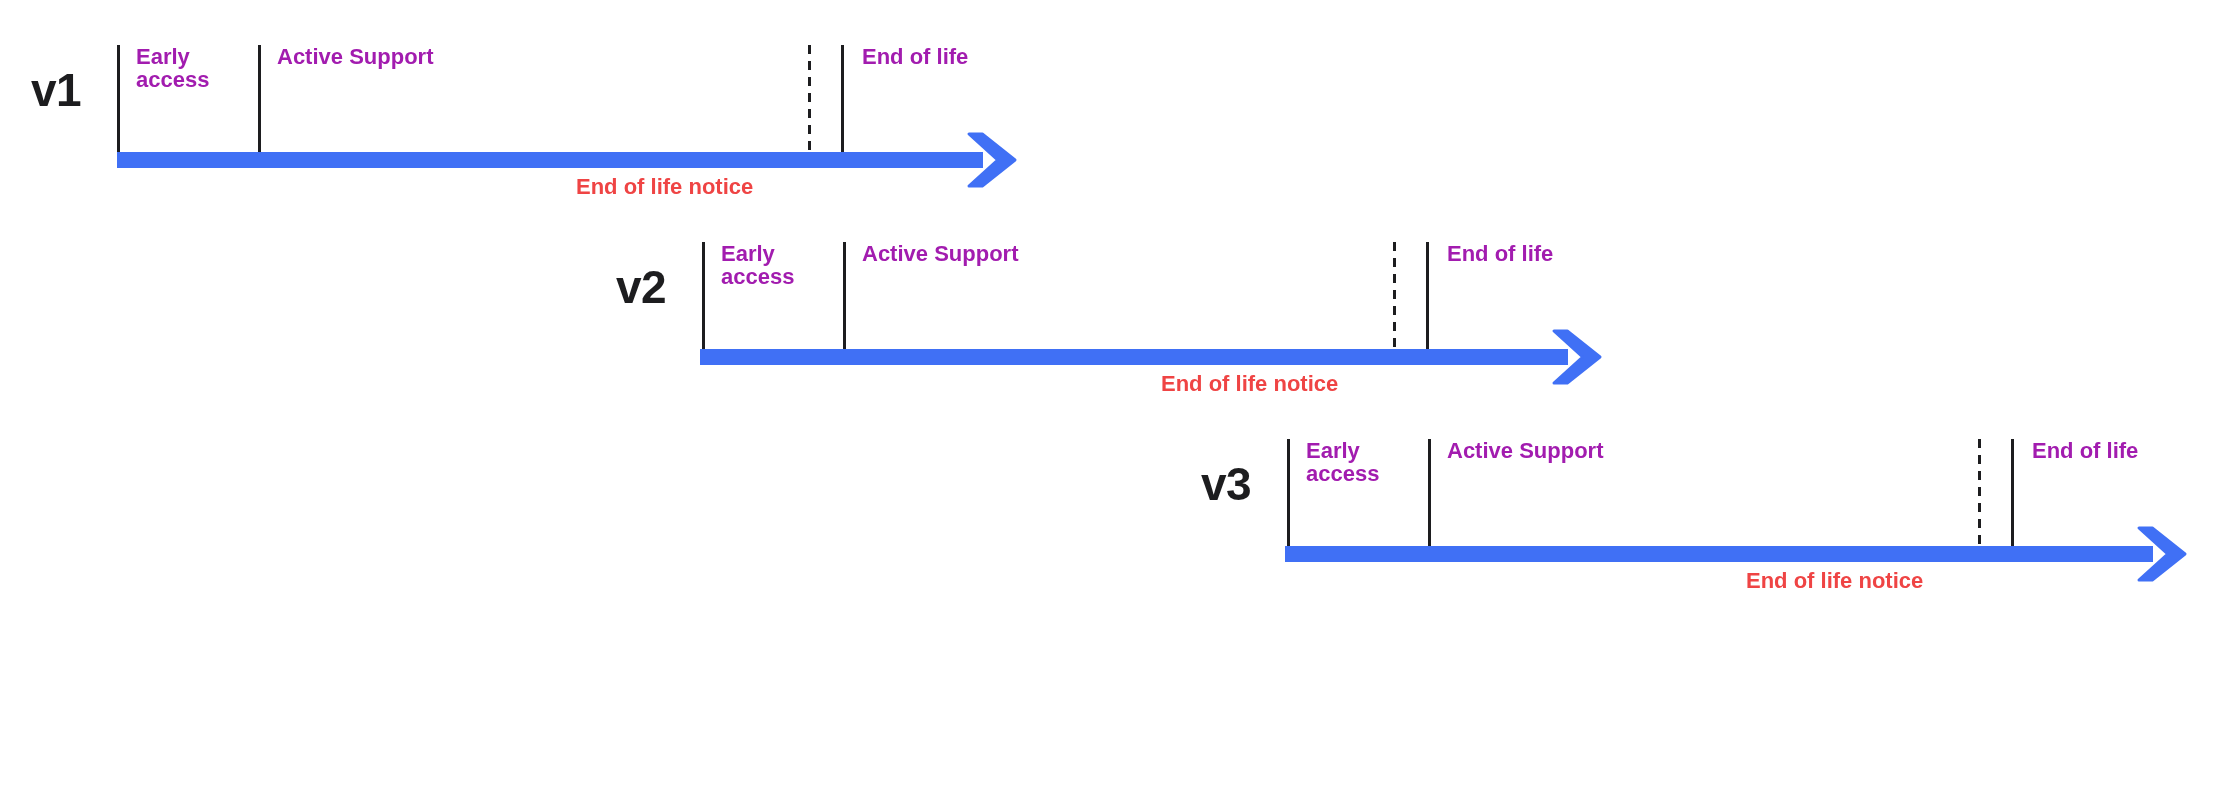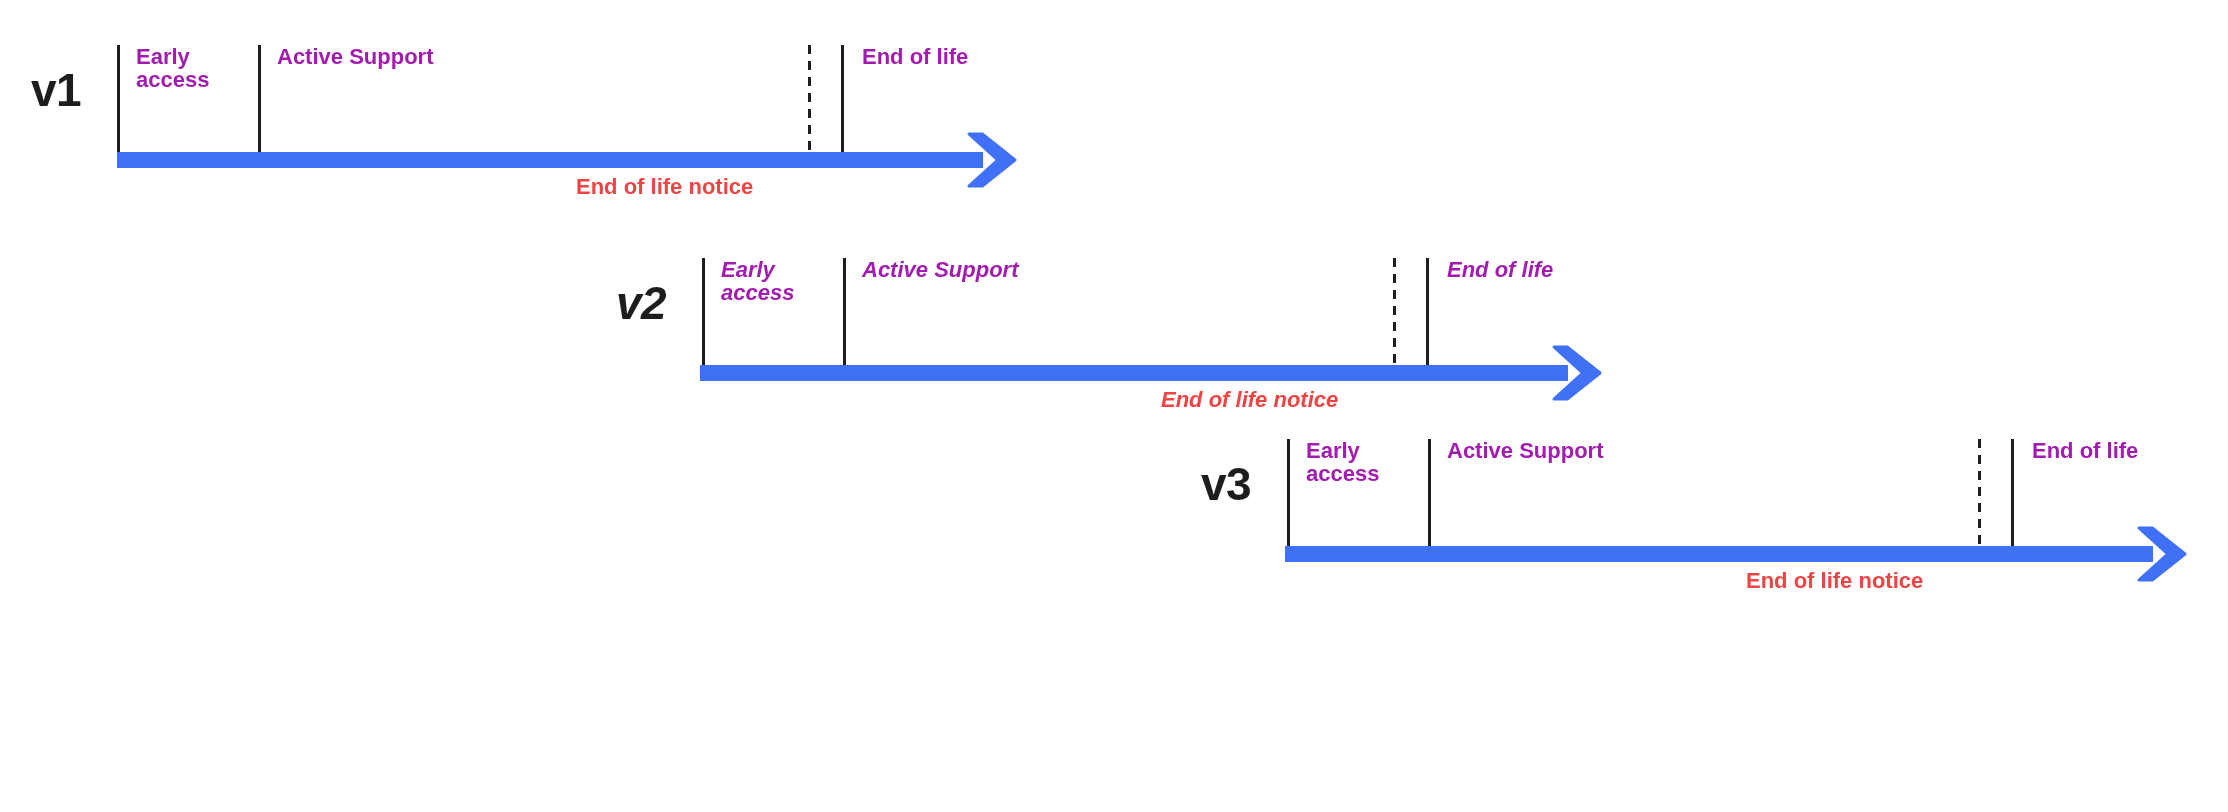--- a/index.html
+++ b/index.html
@@ -87,21 +87,21 @@
       <div class="phase-label" style="left: 136px; top: 45px;">Early
 access</div>
       <div class="phase-label" style="left: 277px; top: 45px;">Active Support</div>
       <div class="phase-label" style="left: 862px; top: 45px;">End of life</div>
       <svg class="timeline-arrow" width="902" height="58" viewBox="0 0 902 58" style="left: 117px; top: 131px;">
         <rect x="0" y="21" width="866" height="16" fill="#4070f5"></rect>
         <path d="M 852 3 L 865.26 3 L 898 29 L 865.26 55 L 852 55 L 880.66 29 Z" fill="#4070f5" stroke="#4070f5" stroke-width="3" stroke-linejoin="round"></path>
       </svg>
       <div class="notice-caption" style="left: 576px; top: 174px;">End of life notice</div>
     </div>
-    <div class="lifecycle-row" style="top: 16px; height: 640px; font-style: italic;">
+    <div class="lifecycle-row" style="top: 0px; height: 640px;">
       <div class="version-label" style="left: 616px; top: 264px;">v2</div>
       <div class="phase-divider" style="left: 702px; top: 242px; height: 107px;"></div>
       <div class="phase-divider" style="left: 843px; top: 242px; height: 107px;"></div>
       <div class="phase-divider" style="left: 1426px; top: 242px; height: 107px;"></div>
       <div class="notice-marker" style="left: 1393px; top: 242px; height: 107px;"></div>
       <div class="phase-label" style="left: 721px; top: 242px;">Early
 access</div>
       <div class="phase-label" style="left: 862px; top: 242px;">Active Support</div>
       <div class="phase-label" style="left: 1447px; top: 242px;">End of life</div>
       <svg class="timeline-arrow" width="904" height="58" viewBox="0 0 904 58" style="left: 700px; top: 328px;">

